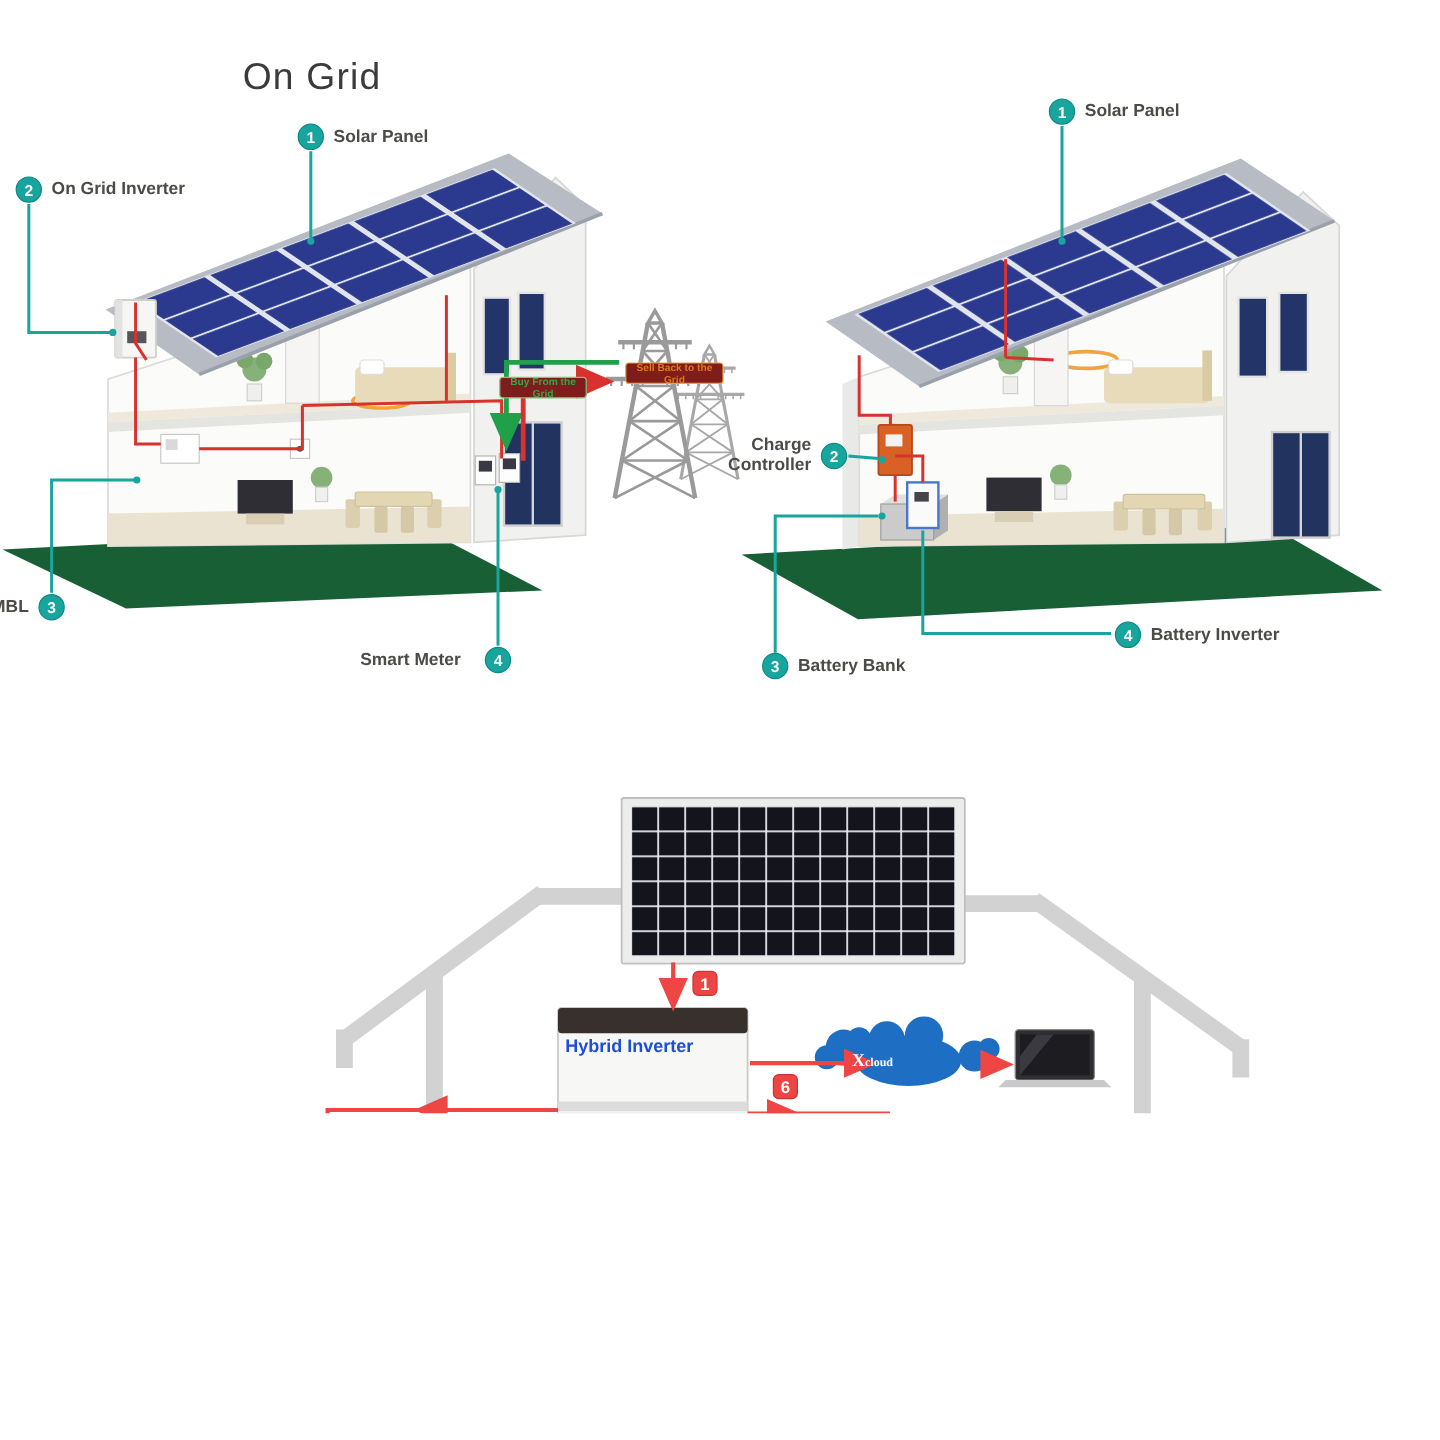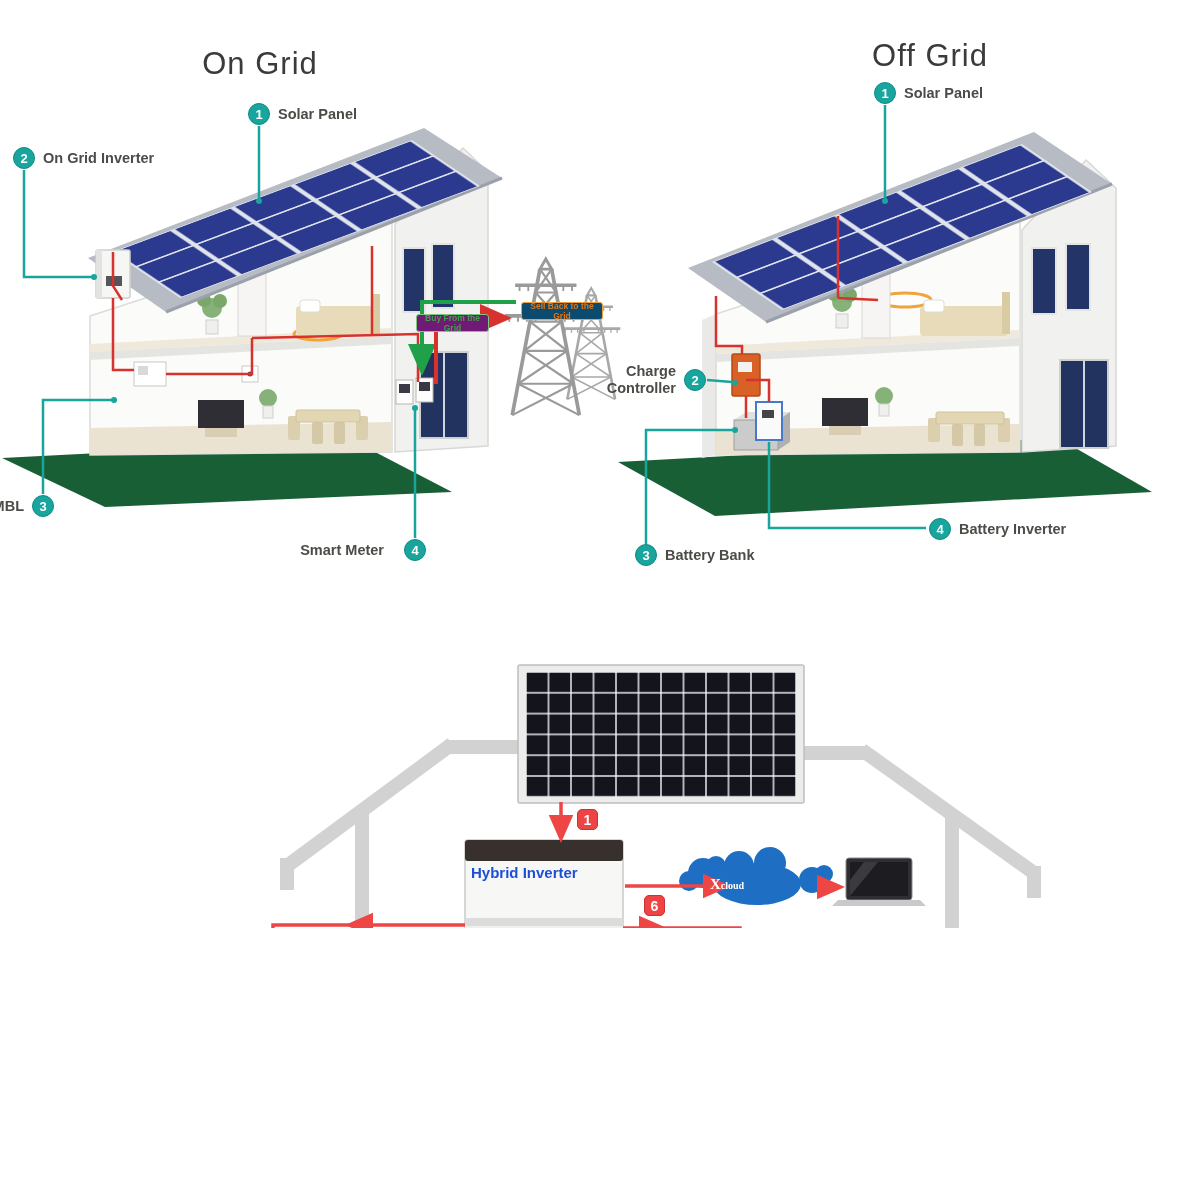--- a/index.html
+++ b/index.html
@@ -13,22 +13,22 @@
   .tlabel .txt{white-space:nowrap;}
   .tlabel.wrap .txt{white-space:normal;width:78px;text-align:right;line-height:17px;}
   .tbadge{width:22px;height:22px;min-width:22px;border-radius:50%;background:#18a59d;
           border:1px solid #0d8a83;color:#fff;font-size:13px;font-weight:bold;
           display:flex;align-items:center;justify-content:center;box-sizing:border-box;}
   .rbadge{position:absolute;width:21px;height:21px;border-radius:5px;background:#ee4444;
           border:1px solid #c93333;color:#fff;font-size:14px;font-weight:bold;
           display:flex;align-items:center;justify-content:center;box-sizing:border-box;}
   .flowbox{position:absolute;font-weight:bold;font-size:8.5px;text-align:center;
            border-radius:3px;box-sizing:border-box;display:flex;align-items:center;justify-content:center;}
-  .buybox{background:#701a75;border:1px solid #7cc47f;color:#3da348;}
-  .sellbox{background:#0c4a6e;border:1px solid #eda23f;color:#e07818;}
+  .buybox{background:#7f1d1d;border:1px solid #7cc47f;color:#3da348;}
+  .sellbox{background:#7f1d1d;border:1px solid #eda23f;color:#e07818;}
   .invlabel{position:absolute;font-size:15px;font-weight:bold;color:#1d4ed8;white-space:nowrap;}
   .cloudtxt{position:absolute;color:#fff;font-weight:bold;text-align:left;width:100px;font-family:Liberation Serif, serif;}
   .cloudtxt .xbig{font-size:15px;}
   .cloudtxt .rest{font-size:10px;}
 </style>
 </head>
 <body>
 
 <div id="stage">
 
@@ -382,21 +382,20 @@
       <path d="M877,982 L877,1056" marker-end="url(#mFlow)"></path>
       <path d="M465,925 L352,925" marker-end="url(#mFlow)"></path>
       <path d="M352,925 L273,925 L273,964" marker-end="url(#mFlow)"></path>
       <path d="M488,978 L488,1034" marker-end="url(#mFlow)"></path>
       <path d="M509,1040 L509,984" marker-end="url(#mFlow)"></path>
     </g>
   </g>
 </svg>
 
 <div class="title" style="left:150px;top:46px;width:220px;">On Grid</div>
-<div class="title" style="left:820px;top:38px;width:220px;">Off Grid</div>
 
 <div class="tlabel" style="left:248px;top:103px;">
   <span class="tbadge">1</span>
   <span class="txt">Solar Panel</span>
 </div>
 <div class="tlabel" style="left:13px;top:147px;">
   <span class="tbadge">2</span>
   <span class="txt">On Grid Inverter</span>
 </div>
 <div class="tlabel" style="right:1146px;top:495px;">

